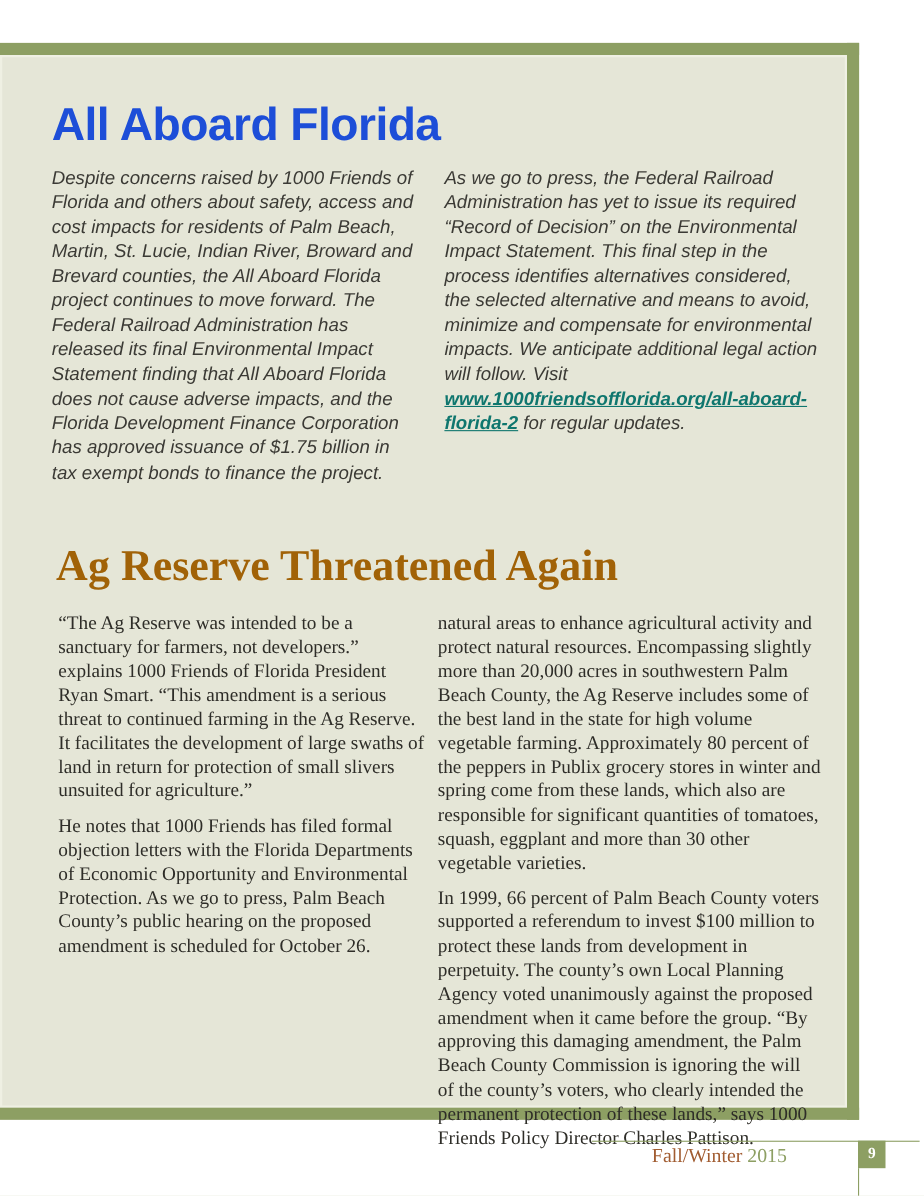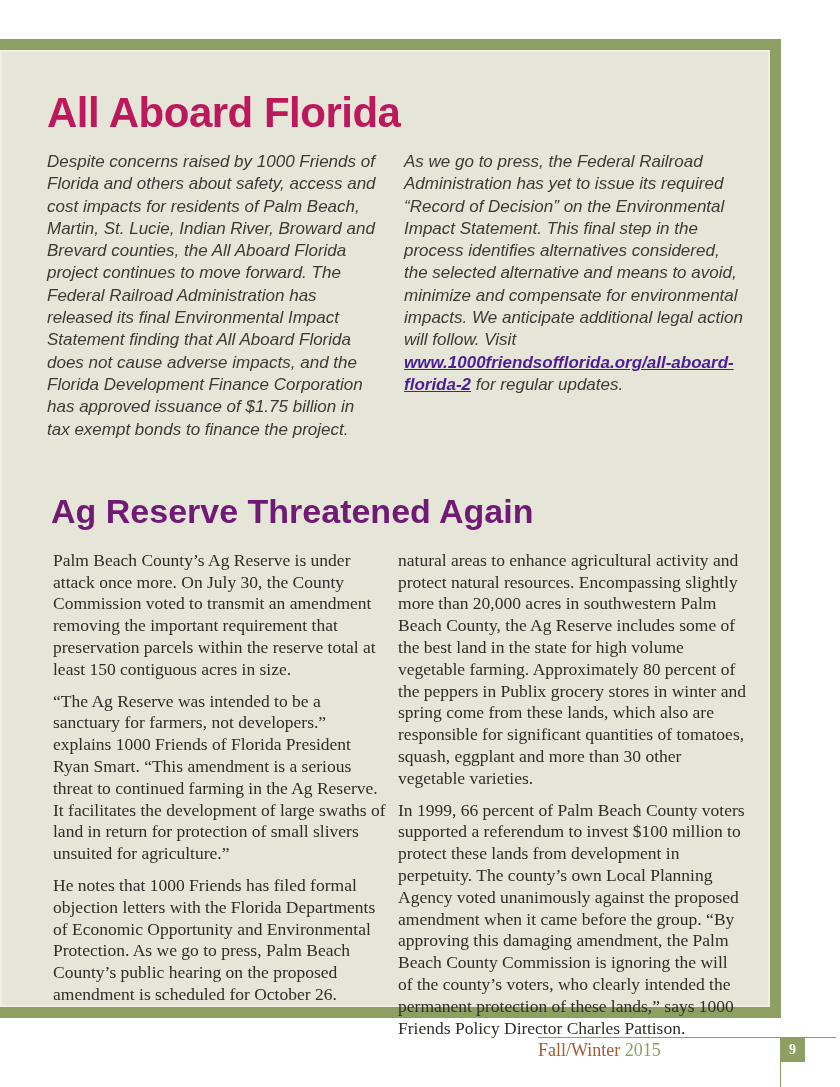--- a/index.html
+++ b/index.html
@@ -14,48 +14,48 @@
     border-right:11px solid #8d9f63;
     border-bottom:11px solid #8d9f63;
     box-shadow:inset 0 0 0 2px #eff0e3;
     padding:0;
   }
   .inner{padding:42px 24px 0 47px;}
   h1.article-title{
     margin:0 0 17px 0;
     font-family:"Liberation Sans",sans-serif;
     font-weight:bold;font-size:42px;line-height:1.0;
-    color:#be185d;letter-spacing:-0.5px;
+    color:#1d4ed8;letter-spacing:-0.5px;
   }
   h2.article-title{
     margin:42px 0 22px 4px;
-    font-family:Liberation Sans, sans-serif;
-    font-weight:bold;font-size:34px;line-height:1.0;
-    color:#701a75;
+    font-family:Liberation Serif, serif;
+    font-weight:bold;font-size:40px;line-height:1.0;
+    color:#a16207;
   }
   .cols{display:flex;}
   .a1 .col-left{width:333px;margin-right:24px;}
   .a1 .col-right{width:342px;}
   .a1 p{
     margin:0 0 11px 0;font-size:17px;line-height:22.3px;color:#3b3a35;font-style:italic;
   }
   .a2{font-family:"Liberation Serif",serif;}
   .a2 .col-left{width:337px;margin-left:6px;margin-right:10px;}
   .a2 .col-right{width:350px;}
   .a2 p{
     margin:0 0 10px 0;font-size:17.5px;line-height:21.8px;color:#2e2d28;
   }
   .inline-link{
-    font-weight:bold;text-decoration:underline;color:#4c1d95;cursor:pointer;
+    font-weight:bold;text-decoration:underline;color:#0f766e;cursor:pointer;
   }
   .footer-line{
     position:absolute;left:538px;top:1037px;width:298px;height:1px;background:#8d9f63;
   }
   .footer-text{
-    position:absolute;left:538px;top:1040px;width:232px;text-align:left;
+    position:absolute;left:538px;top:1040px;width:232px;text-align:center;
     font-family:"Liberation Serif",serif;font-size:18px;line-height:20px;
   }
   .footer-text .season{color:#a15c31;}
   .footer-text .year{color:#8d9f63;}
   .page-badge{
     position:absolute;left:780px;top:1037px;width:25px;height:25px;
     background:#8d9f63;color:#ffffff;
     font-family:"Liberation Serif",serif;font-weight:bold;font-size:14px;
     display:flex;align-items:center;justify-content:center;
   }
@@ -79,21 +79,20 @@
           <p><span>As we go to press, the Federal Railroad Administration has yet to issue its required “Record of Decision” on the Environmental Impact Statement.  This final step in the process identifies alternatives considered, the selected alternative and means to avoid, minimize and compensate for environmental impacts.  We anticipate additional legal action will follow. Visit </span><span class="inline-link">www.1000friendsofflorida.org/all-aboard-florida-2</span><span> for regular updates.</span></p>
         </div>
       </div>
 
       <h2 class="article-title">Ag Reserve Threatened Again</h2>
     </section>
 
     <section class="article a2">
       <div class="cols">
         <div class="col-left">
-          <p>Palm Beach County’s Ag Reserve is under attack once more.  On July 30, the County Commission voted to transmit an amendment removing the important requirement that preservation parcels within the reserve total at least 150 contiguous acres in size.</p>
           <p>“The Ag Reserve was intended to be a sanctuary for farmers, not developers.” explains 1000 Friends of Florida President Ryan Smart.  “This amendment is a serious threat to continued farming in the Ag Reserve. It facilitates the development of large swaths of land in return for protection of small slivers unsuited for agriculture.”</p>
           <p>He notes that 1000 Friends has filed formal objection letters with the Florida Departments of Economic Opportunity and Environmental Protection.  As we go to press, Palm Beach County’s public hearing on the proposed amendment is scheduled for October 26.</p>
 
         </div>
         <div class="col-right">
           <p>natural areas to enhance agricultural activity and protect natural resources.  Encompassing slightly more than 20,000 acres in southwestern Palm Beach County, the Ag Reserve includes some of the best land in the state for high volume vegetable farming. Approximately 80 percent of the peppers in Publix grocery stores in winter and spring come from these lands, which also are responsible for significant quantities of tomatoes, squash, eggplant and more than 30 other vegetable varieties.</p>
           <p>In 1999, 66 percent of Palm Beach County voters supported a referendum to invest $100 million to protect these lands from development in perpetuity. The county’s own Local Planning Agency voted unanimously against the proposed amendment when it came before the group.  “By approving this damaging amendment, the Palm Beach County Commission is ignoring the will of the county’s voters, who clearly intended the permanent protection of these lands,” says 1000 Friends Policy Director Charles Pattison.</p>
         </div>
       </div>
     </section>

